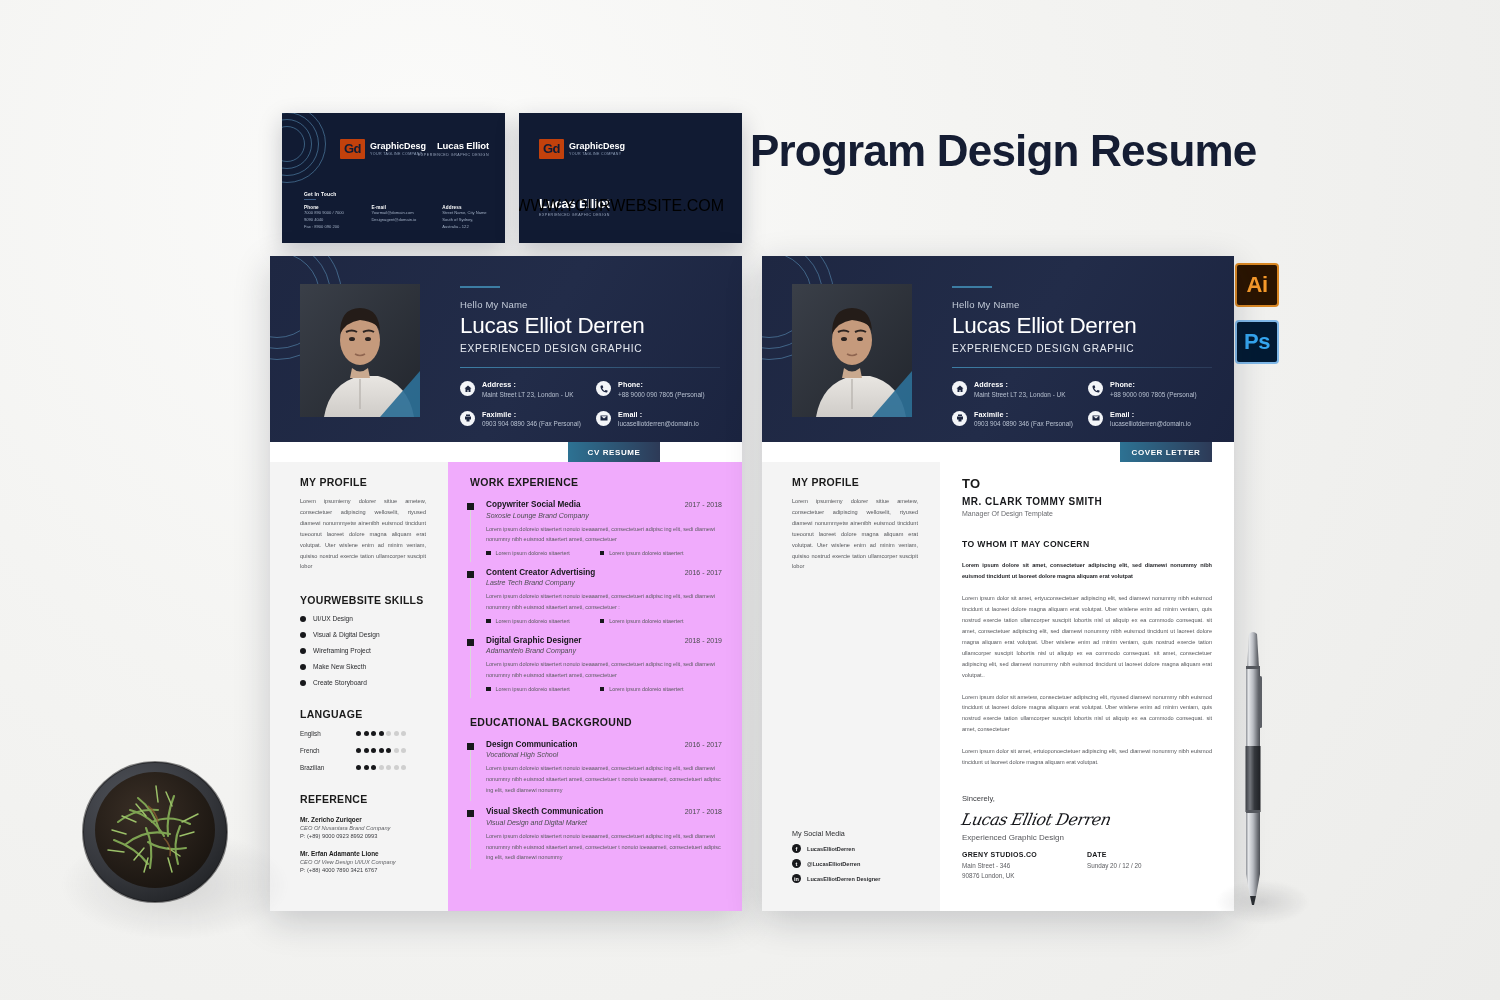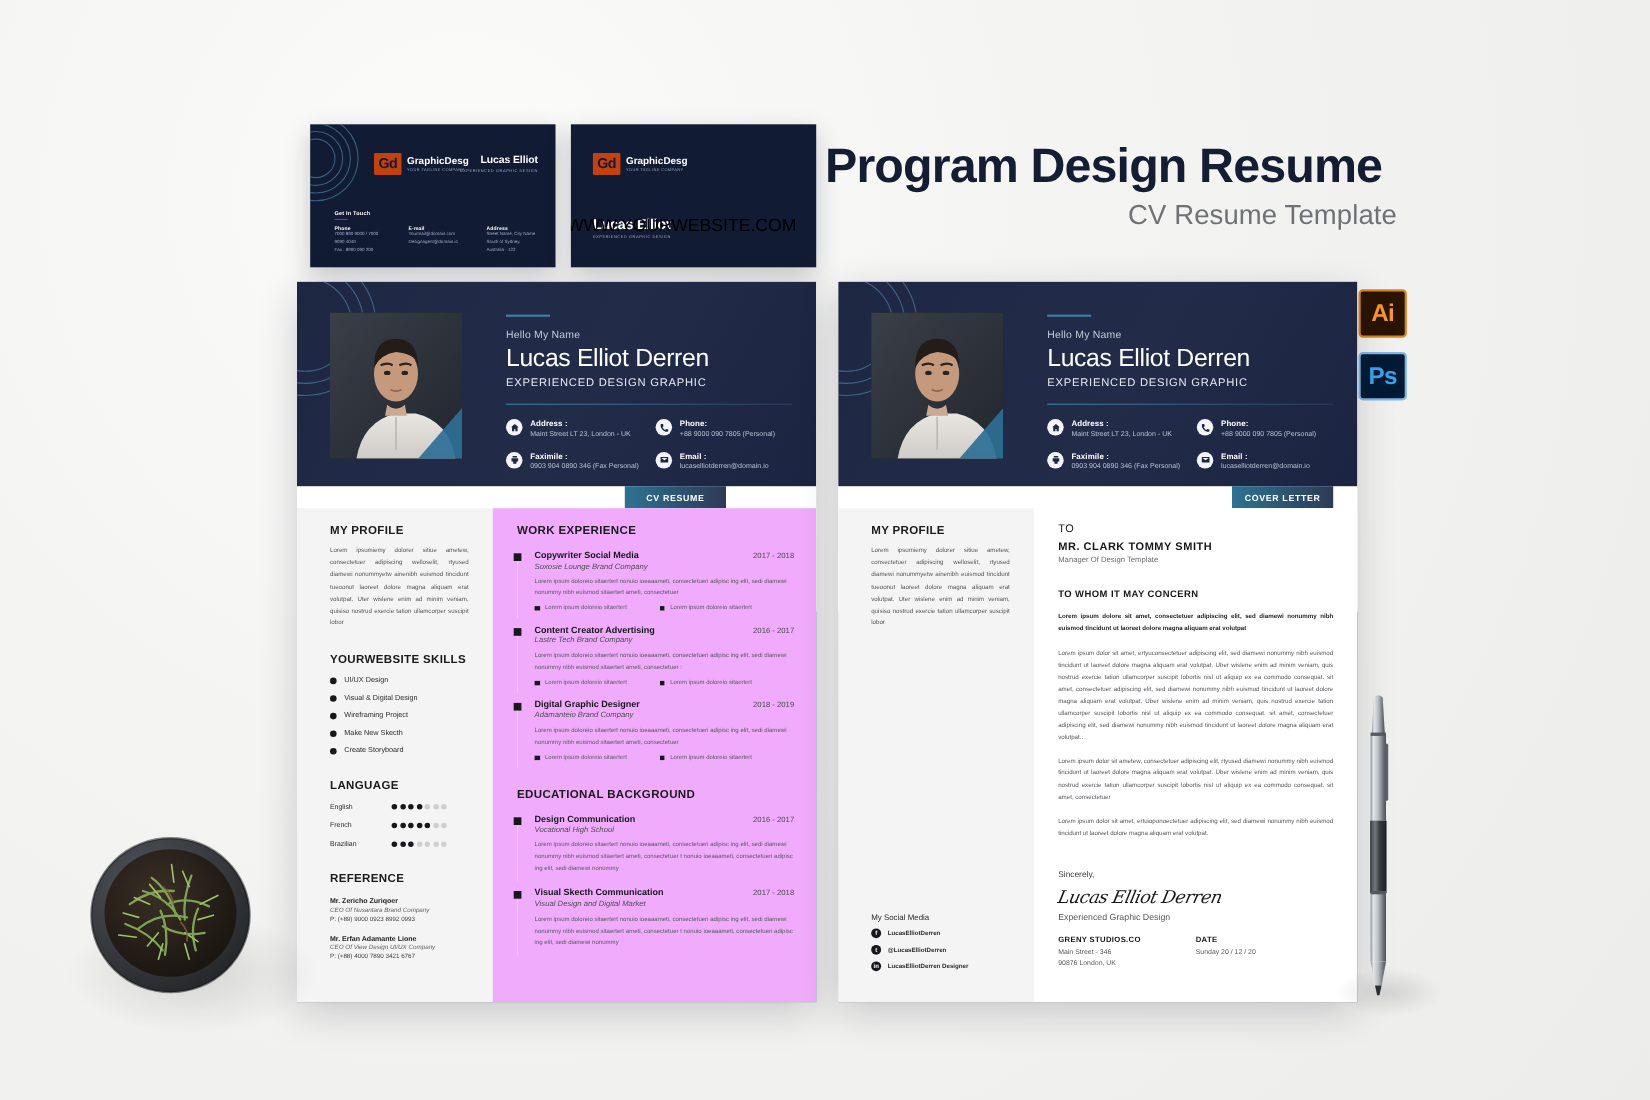--- a/index.html
+++ b/index.html
@@ -177,21 +177,21 @@
   .bullets { display: flex; gap: 30px; margin-top: 5px; }
   .bl { display: flex; align-items: center; gap: 5px; }
   .bl-sq { width: 4.5px; height: 4.5px; background: #17181b; flex: none; }
   .bl-t { font-size: 5.4px; color: #5a5b5f; }
 
   
   .cl-body { position: absolute; top: 206px; left: 0; right: 0; bottom: 0; display: flex; }
   .cl-left { width: 178px; background: #f4f4f4; padding: 14px 22px 0 30px; position: relative; }
   .cl-right { flex: 1; background: #fff; padding: 14px 22px 0 22px; position: relative; }
 
-  .to-lab { font-size: 10px; font-weight: 400; color: #1a1a1a; letter-spacing: 0.4px; }
+  .to-lab { font-size: 13px; font-weight: 700; color: #1a1a1a; letter-spacing: 0.4px; }
   .to-name { font-size: 10px; font-weight: 700; color: #16171a; letter-spacing: 0.5px; margin-top: 5px; }
   .to-role { font-size: 7px; color: #6a6b6f; margin-top: 3px; }
   .concern { font-size: 8.6px; font-weight: 700; color: #16171a; letter-spacing: 0.4px; margin-top: 22px; }
   .cl-p { font-size: 5.6px; color: #55565a; line-height: 1.96; margin-top: 11px; text-align: justify; }
   .cl-p.b { font-weight: 700; color: #232428; }
 
   .sincerely { font-size: 7.6px; color: #3a3b3f; margin-top: 26px; }
   .sign {
     font-family: "DejaVu Serif", serif; font-style: italic;
     font-size: 16px; color: #15161a; margin-top: 7px;
@@ -229,21 +229,20 @@
   }
 </style>
 </head>
 <body>
 
 <div class="stage">
   <div class="bg-grad"></div>
 
   <div class="title-block">
     <div class="title-main">Program Design Resume</div>
-    <div class="title-sub">CV Resume Template</div>
   </div>
 
   <div class="badges">
     <div class="badge badge-ai">Ai</div>
     <div class="badge badge-ps">Ps</div>
   </div>
 
   <div class="card card-back">
     <div class="arcs" style="left:-34px; top:-8px;">
       <div class="arc-ring" style="width:78px;height:78px;left:0;top:0;"></div>

